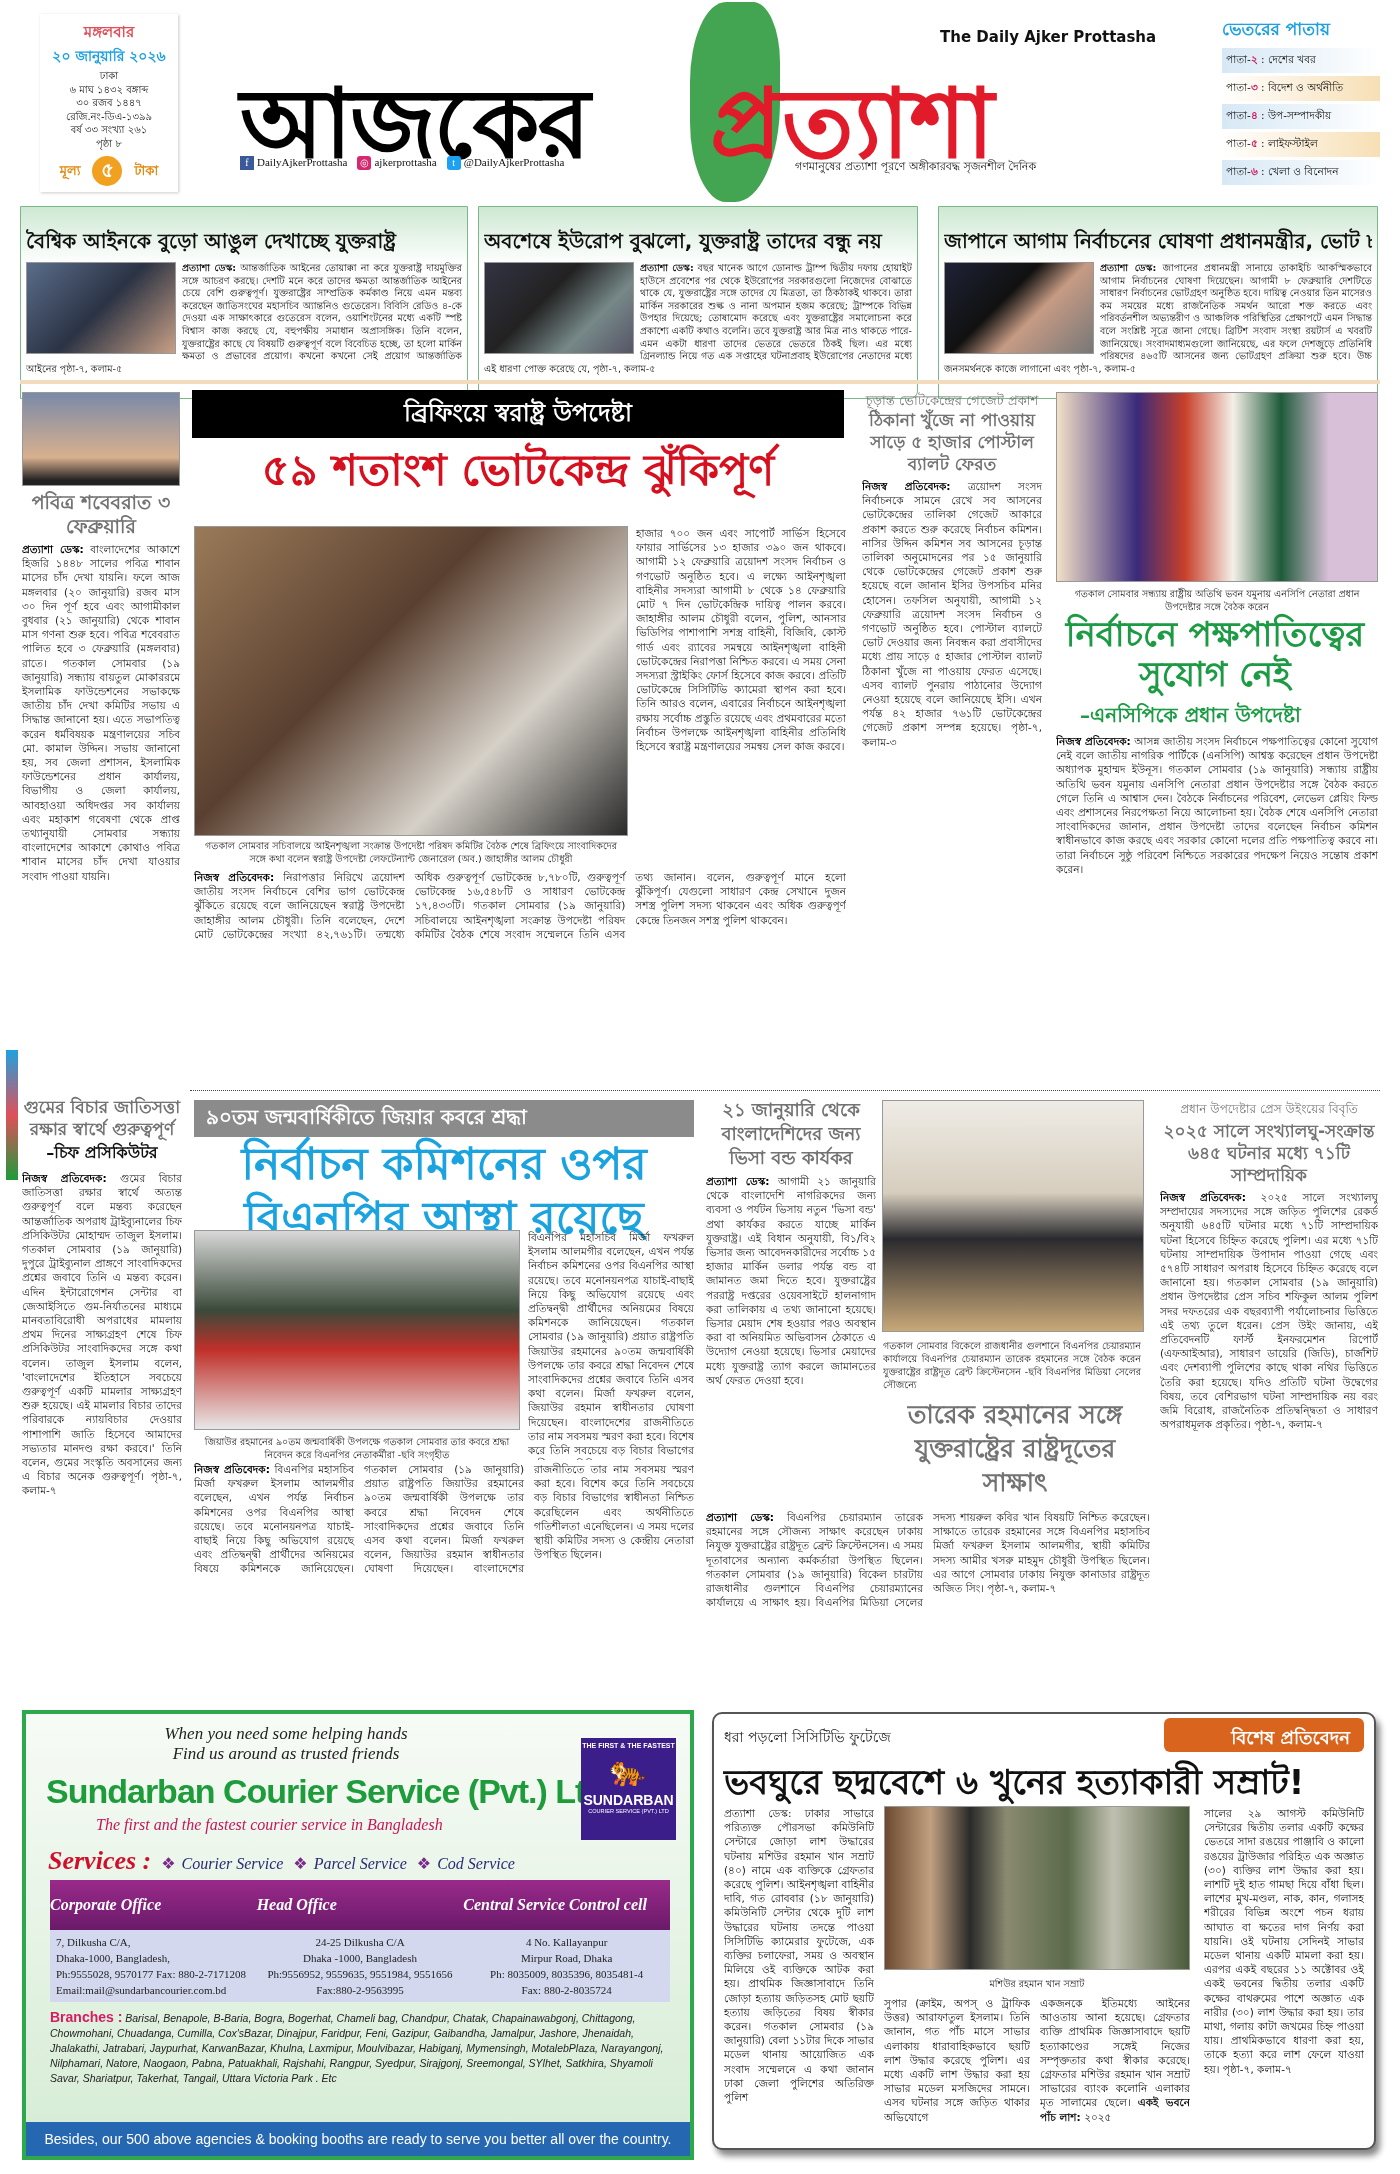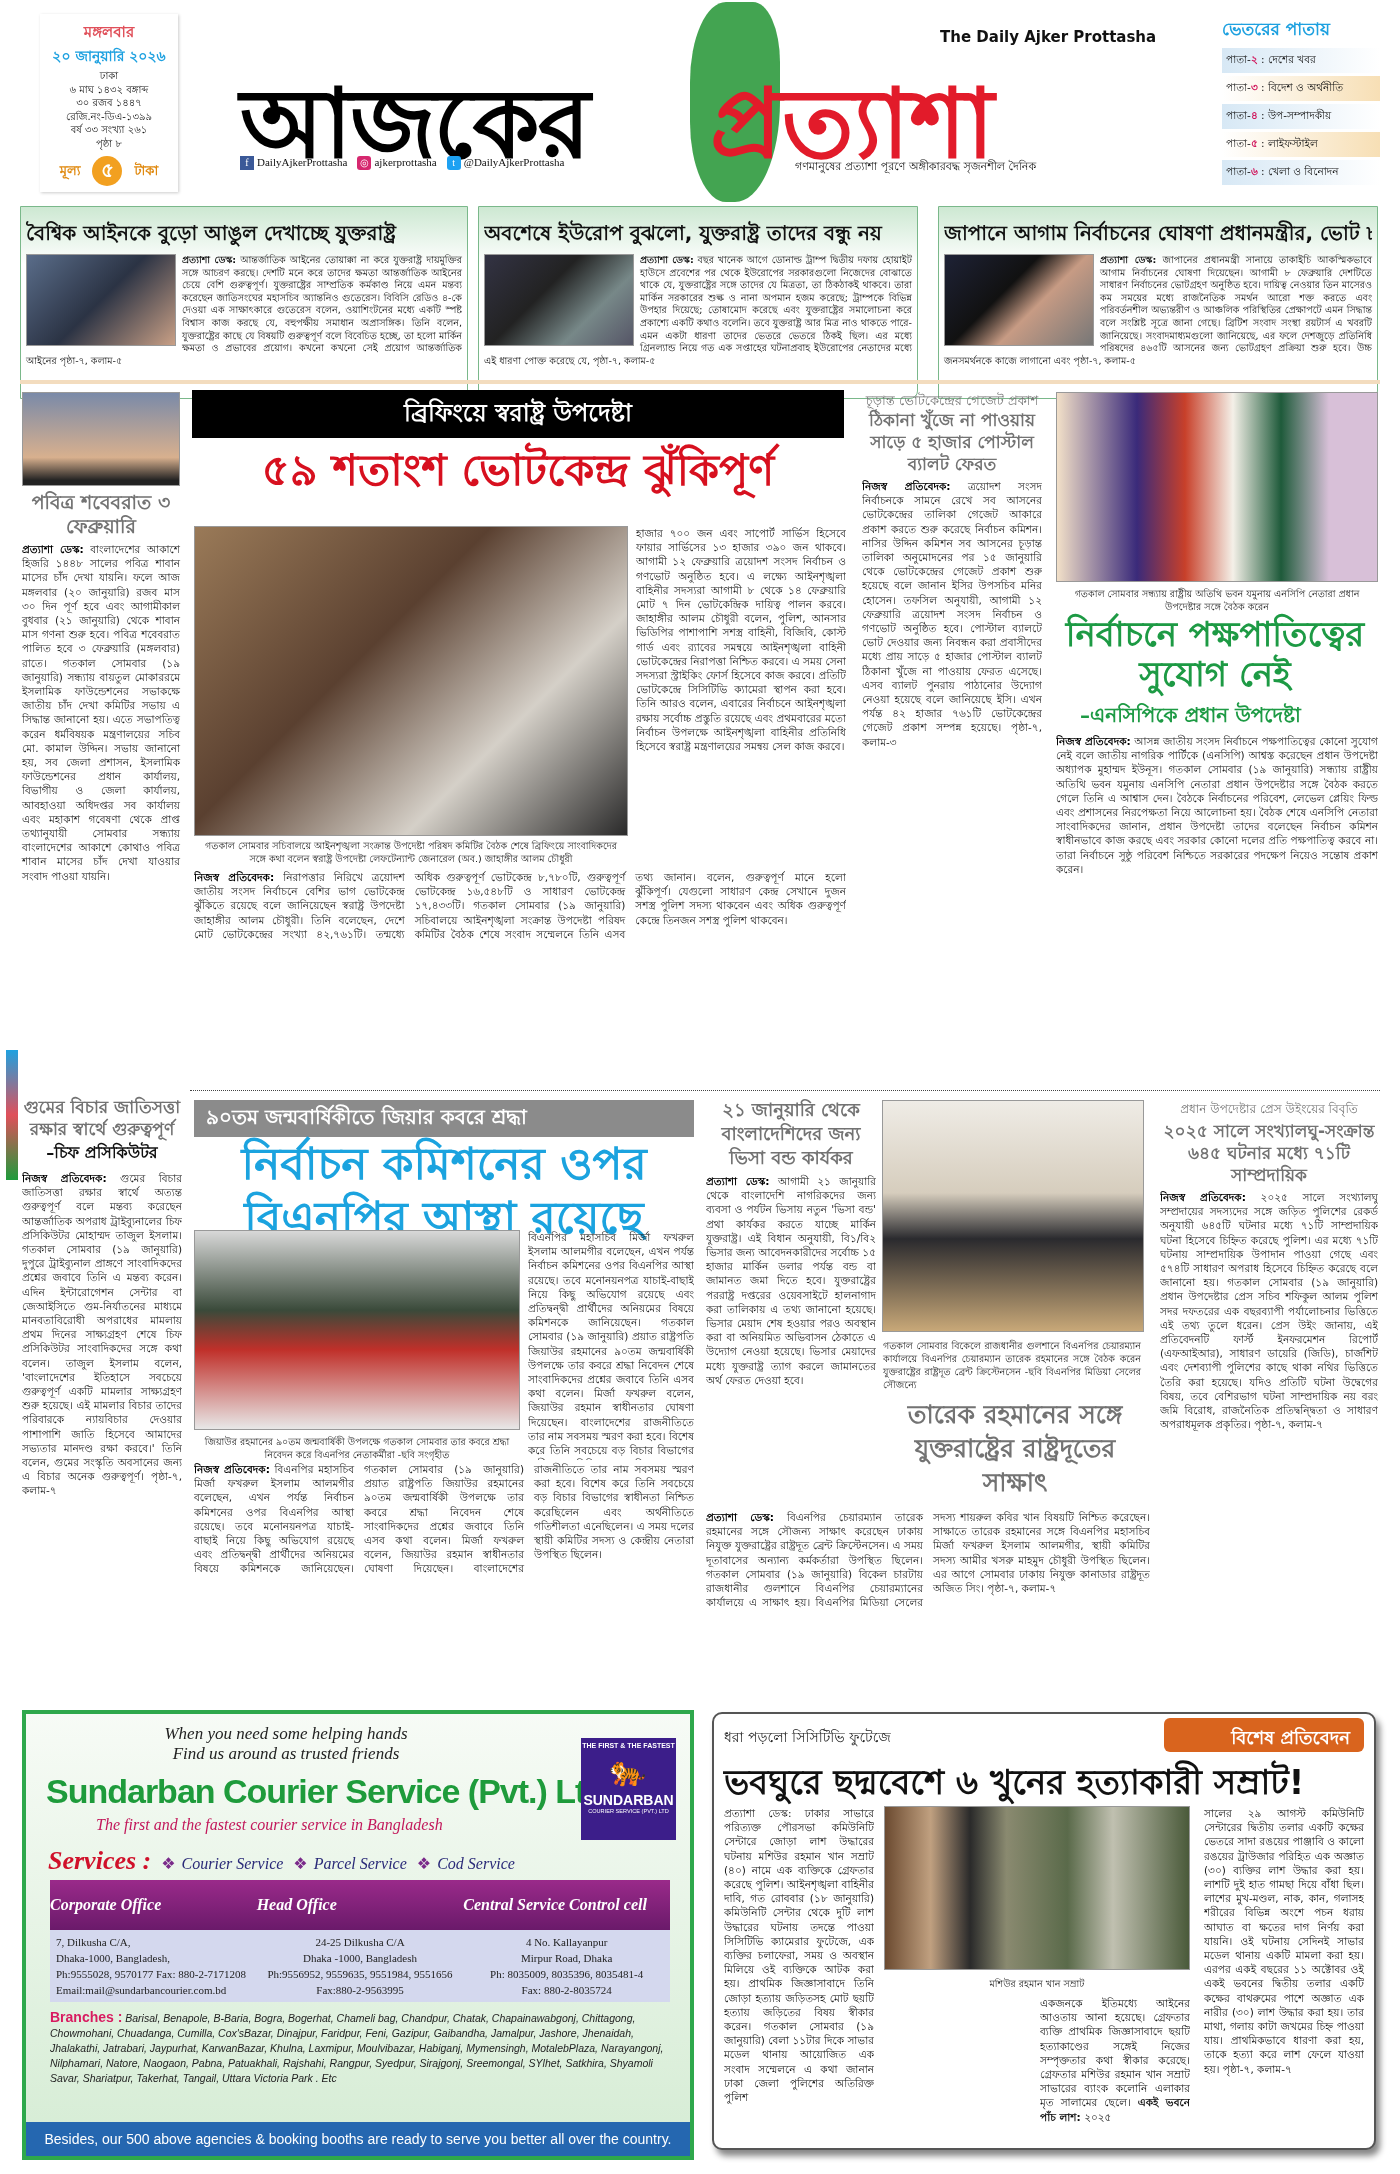--- a/index.html
+++ b/index.html
@@ -20,21 +20,21 @@
 .mast .map{position:absolute;left:450px;top:-28px;width:90px;height:200px;background:#2f9a3e;border-radius:40% 30% 50% 40%;opacity:.9}
 .eng{left:940px;top:28px;font-size:15px;font-weight:bold}
 .social{left:240px;top:156px;display:flex;gap:10px;font-size:11px;font-family:"Liberation Serif",serif}
 .social span.ic{display:inline-block;width:14px;height:14px;color:#fff;font-size:10px;text-align:center;line-height:14px;margin-right:3px;vertical-align:middle}
 .tagline{left:795px;top:158px;font-size:11px}
 .inside{left:1222px;top:16px;width:158px}
 .inside .h{color:#1ea1e0;font-size:17px;font-weight:bold;margin-bottom:4px}
 .inside .it{font-size:10.5px;padding:4px 4px;margin-bottom:3px;background:linear-gradient(90deg,#fff,#f7dfb5)}
 .inside .it:nth-child(odd){background:linear-gradient(90deg,#d7e8f5,#fff)}
 .inside .num{color:#d0145a;font-weight:bold}
-.topbox{top:206px;height:193px;border:1px solid #7ab88a;border-radius:0 0 8px 0;background:linear-gradient(180deg,#cde8d2,#fff 30%);padding:11px 5px}
+.topbox{top:206px;height:193px;border:1px solid #7ab88a;border-radius:0 0 8px 0;background:linear-gradient(180deg,#cde8d2,#fff 30%);padding:19px 5px}
 .topbox h2{font-size:20px;font-weight:bold;margin-bottom:3px;white-space:nowrap;overflow:hidden}
 .topbox .im{float:left;width:150px;height:92px;margin-right:6px}
 .topbox p{font-size:9.5px;line-height:12.6px;text-align:justify}
 .sep{background:#f3dcbe;height:4px}
 .kicker{background:#000;color:#fff;text-align:center;font-size:24px;font-weight:bold;padding:4px 0}
 .lead{color:#d7101f;font-size:43px;font-weight:900;text-align:center;white-space:nowrap}
 .gk{background:#8b8b8b;color:#fff;font-size:20px;font-weight:bold;padding:2px 12px}
 .blue{color:#1ba3df;font-size:44px;font-weight:900;text-align:center;line-height:54px}
 .green{color:#1d9a44;font-size:34px;font-weight:900;text-align:center;line-height:40px}
 .hd{font-weight:900;text-align:center;color:#737373}
@@ -231,15 +231,16 @@
   <div class="foot">Besides, our 500 above agencies &amp; booking booths are ready to serve you better all over the country.</div>
 </div>
 
 <div class="abs spec">
   <div class="kk">ধরা পড়লো সিসিটিভি ফুটেজে</div>
   <div class="tag">বিশেষ প্রতিবেদন</div>
   <div class="h">ভবঘুরে ছদ্মবেশে ৬ খুনের হত্যাকারী সম্রাট!</div>
   <div class="col" style="left:10px;top:92px;width:150px;height:334px;overflow:hidden">প্রত্যাশা ডেস্ক: ঢাকার সাভারে পরিত্যক্ত পৌরসভা কমিউনিটি সেন্টারে জোড়া লাশ উদ্ধারের ঘটনায় মশিউর রহমান খান সম্রাট (৪০) নামে এক ব্যক্তিকে গ্রেফতার করেছে পুলিশ। আইনশৃঙ্খলা বাহিনীর দাবি, গত রোববার (১৮ জানুয়ারি) কমিউনিটি সেন্টার থেকে দুটি লাশ উদ্ধারের ঘটনায় তদন্তে পাওয়া সিসিটিভি ক্যামেরার ফুটেজে, এক ব্যক্তির চলাফেরা, সময় ও অবস্থান মিলিয়ে ওই ব্যক্তিকে আটক করা হয়। প্রাথমিক জিজ্ঞাসাবাদে তিনি জোড়া হত্যায় জড়িতসহ মোট ছয়টি হত্যায় জড়িতের বিষয় স্বীকার করেন। গতকাল সোমবার (১৯ জানুয়ারি) বেলা ১১টার দিকে সাভার মডেল থানায় আয়োজিত এক সংবাদ সম্মেলনে এ কথা জানান ঢাকা জেলা পুলিশের অতিরিক্ত পুলিশ</div>
   <div class="photo" style="position:absolute;left:170px;top:92px;width:306px;height:164px;background:linear-gradient(90deg,#6b4a30,#c0a080 15%,#2a2a2a 28%,#8a8a70 40%,#5a6a4a 60%,#c0c0b0 75%,#4a5a3a)"></div>
   <div class="cap" style="position:absolute;left:170px;top:260px;width:306px">মশিউর রহমান খান সম্রাট</div>
+  <div class="col" style="left:170px;top:282px;width:146px;height:146px;overflow:hidden">সুপার (ক্রাইম, অপস্ ও ট্রাফিক উত্তর) আরাফাতুল ইসলাম। তিনি জানান, গত পাঁচ মাসে সাভার এলাকায় ধারাবাহিকভাবে ছয়টি লাশ উদ্ধার করেছে পুলিশ। এর মধ্যে একটি লাশ উদ্ধার করা হয় সাভার মডেল মসজিদের সামনে। এসব ঘটনার সঙ্গে জড়িত থাকার অভিযোগে</div>
   <div class="col" style="left:326px;top:282px;width:150px;height:146px;overflow:hidden"><span>একজনকে ইতিমধ্যে আইনের আওতায় আনা হয়েছে। গ্রেফতার ব্যক্তি প্রাথমিক জিজ্ঞাসাবাদে ছয়টি হত্যাকাণ্ডের সঙ্গেই নিজের সম্পৃক্ততার কথা স্বীকার করেছে। গ্রেফতার মশিউর রহমান খান সম্রাট সাভারের ব্যাংক কলোনি এলাকার মৃত সালামের ছেলে।</span> <b>একই ভবনে পাঁচ লাশ:</b> <span>২০২৫</span></div>
   <div class="col" style="left:490px;top:92px;width:160px;height:334px;overflow:hidden"><span>সালের ২৯ আগস্ট কমিউনিটি সেন্টারের দ্বিতীয় তলার একটি কক্ষের ভেতরে সাদা রঙয়ের পাঞ্জাবি ও কালো রঙয়ের ট্রাউজার পরিহিত এক অজ্ঞাত (৩০) ব্যক্তির লাশ উদ্ধার করা হয়। লাশটি দুই হাত গামছা দিয়ে বাঁধা ছিল। লাশের মুখ-মণ্ডল, নাক, কান, গলাসহ শরীরের বিভিন্ন অংশে পচন ধরায় আঘাত বা ক্ষতের দাগ নির্ণয় করা যায়নি। ওই ঘটনায় সেদিনই সাভার মডেল থানায় একটি মামলা করা হয়। এরপর একই বছরের ১১ অক্টোবর ওই একই ভবনের দ্বিতীয় তলার একটি কক্ষের বাথরুমের পাশে অজ্ঞাত এক নারীর (৩০) লাশ উদ্ধার করা হয়। তার মাথা, গলায় কাটা জখমের চিহ্ন পাওয়া যায়। প্রাথমিকভাবে ধারণা করা হয়, তাকে হত্যা করে লাশ ফেলে যাওয়া হয়।</span> <span>পৃষ্ঠা-৭, কলাম-৭</span></div>
 </div>
 
 </body></html>

